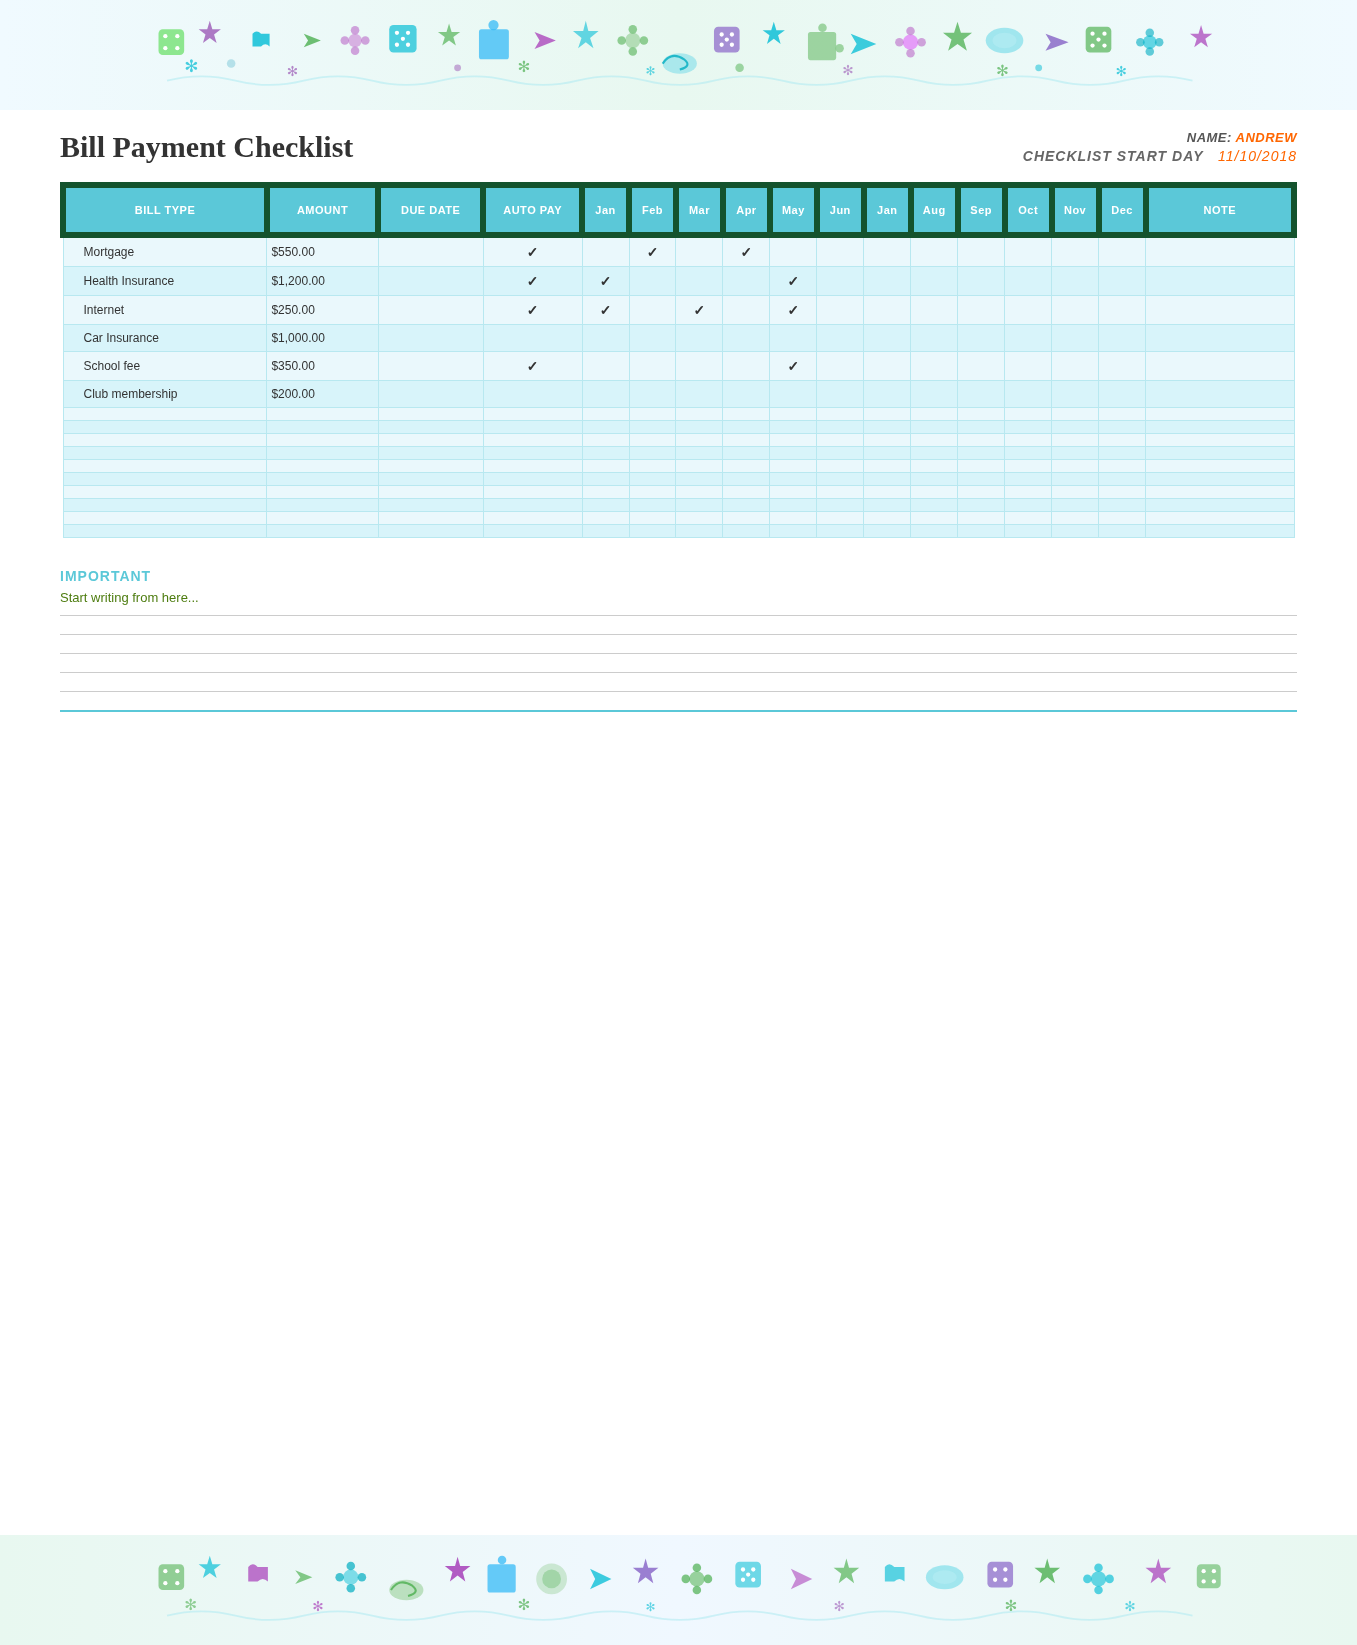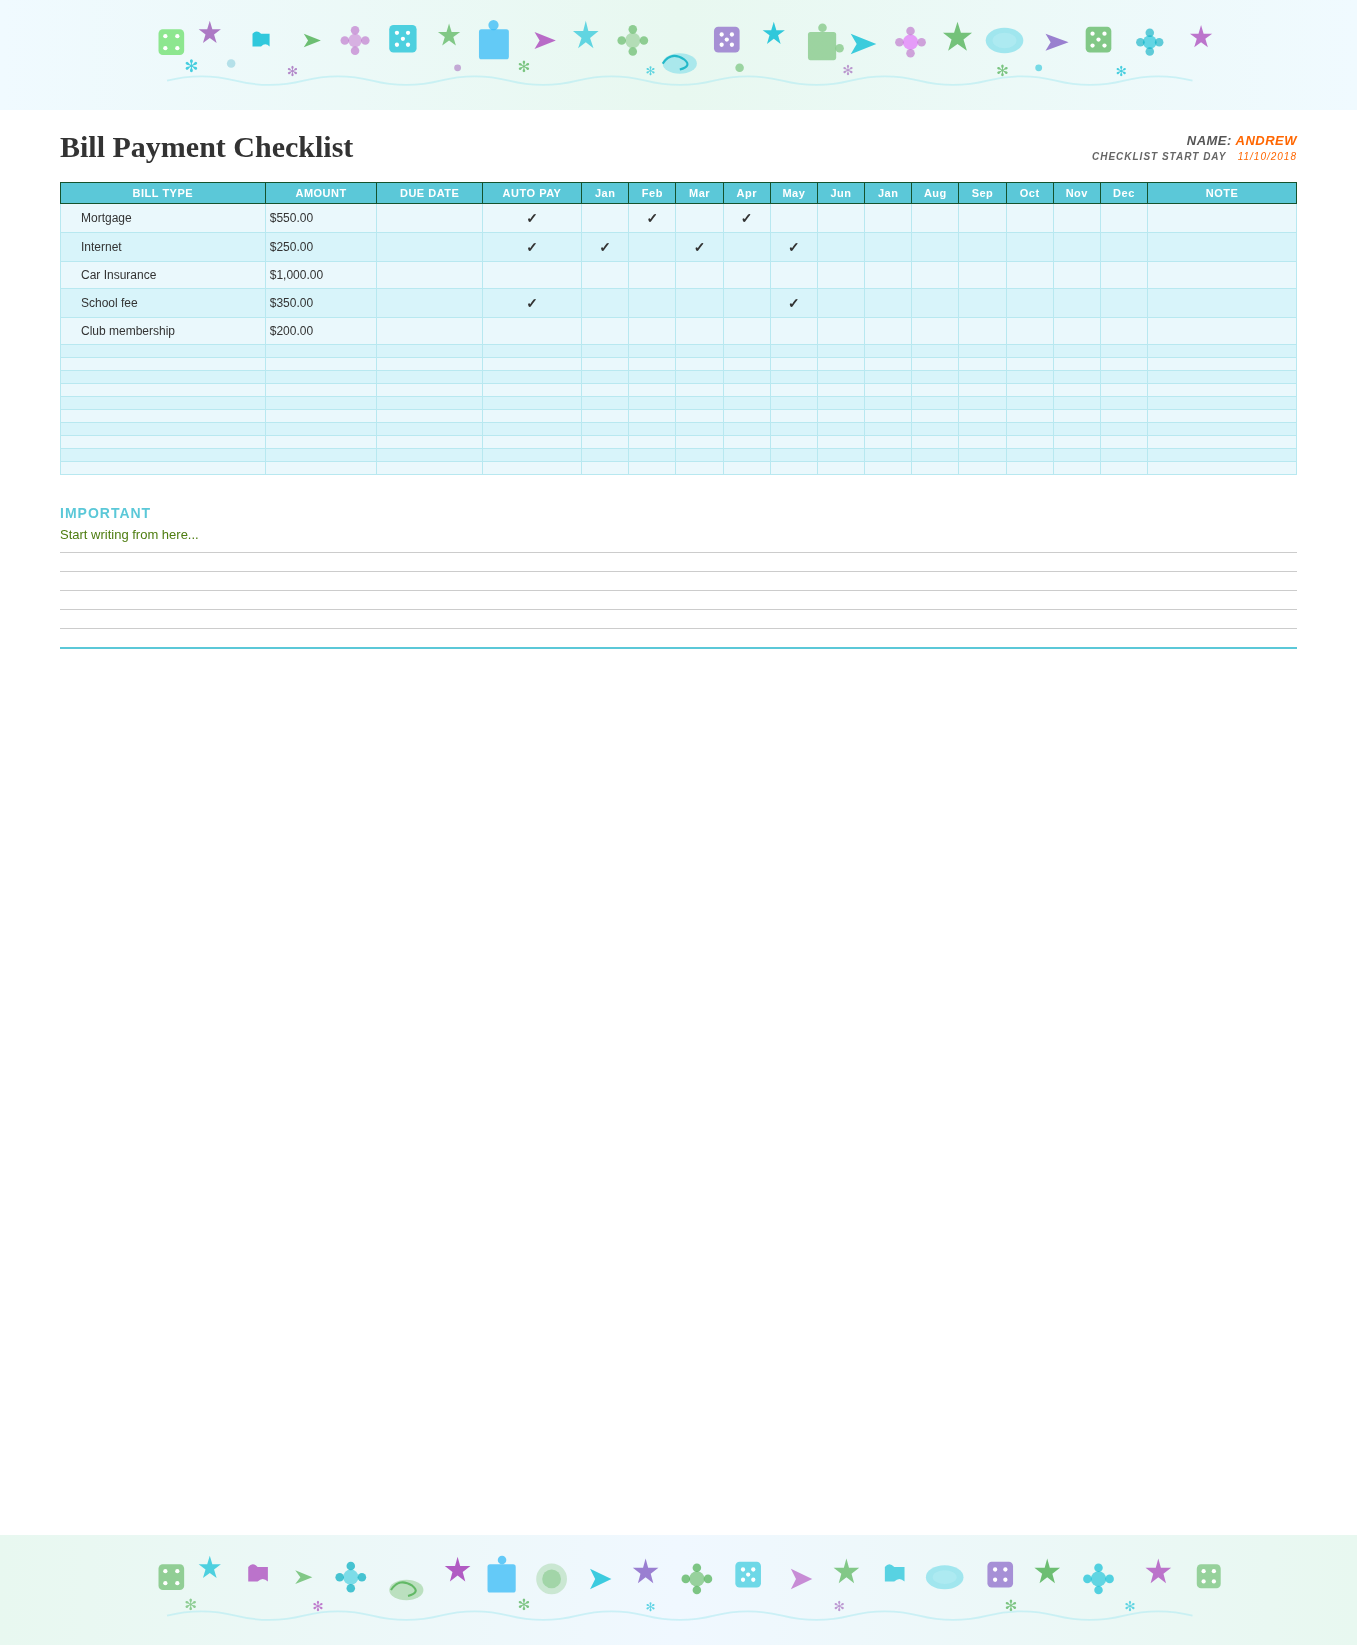--- a/index.html
+++ b/index.html
@@ -64,21 +64,21 @@
       font-weight: bold;
       letter-spacing: 0.5px;
     }
 
     .name-value {
       color: #ff6600;
       font-weight: bold;
     }
 
     .date-line {
-      font-size: 10px;
+      font-size: 14px;
       color: #666;
       font-weight: bold;
       letter-spacing: 1px;
       margin-top: 3px;
     }
 
     .date-value {
       color: #ff6600;
       font-weight: normal;
     }
@@ -90,22 +90,22 @@
       font-size: 12px;
       margin-bottom: 30px;
     }
 
     .bill-table thead tr th {
       background: #5bc8d8;
       color: #fff;
       font-weight: bold;
       font-size: 11px;
       text-align: center;
-      padding: 4px 4px;
-      border: 1px solid #14532d;
+      padding: 16px 4px;
+      border: 6px solid #14532d;
       letter-spacing: 0.5px;
     }
 
     .bill-table thead tr th.th-bill-type {
       text-align: center;
       width: 165px;
     }
 
     .bill-table thead tr th.th-amount {
       width: 90px;
@@ -380,20 +380,39 @@
             <td></td>
             <td></td>
             <td></td>
             <td></td>
             <td></td>
             <td></td>
             <td></td>
             <td></td>
           </tr>
           <tr>
+            <td class="td-bill-type">Health Insurance</td>
+            <td class="td-amount">$1,200.00</td>
+            <td></td>
+            <td><span class="checkmark">✓</span></td>
+            <td><span class="checkmark">✓</span></td>
+            <td></td>
+            <td></td>
+            <td></td>
+            <td><span class="checkmark">✓</span></td>
+            <td></td>
+            <td></td>
+            <td></td>
+            <td></td>
+            <td></td>
+            <td></td>
+            <td></td>
+            <td></td>
+          </tr>
+          <tr>
             <td class="td-bill-type">Internet</td>
             <td class="td-amount">$250.00</td>
             <td></td>
             <td><span class="checkmark">✓</span></td>
             <td><span class="checkmark">✓</span></td>
             <td></td>
             <td><span class="checkmark">✓</span></td>
             <td></td>
             <td><span class="checkmark">✓</span></td>
             <td></td>

